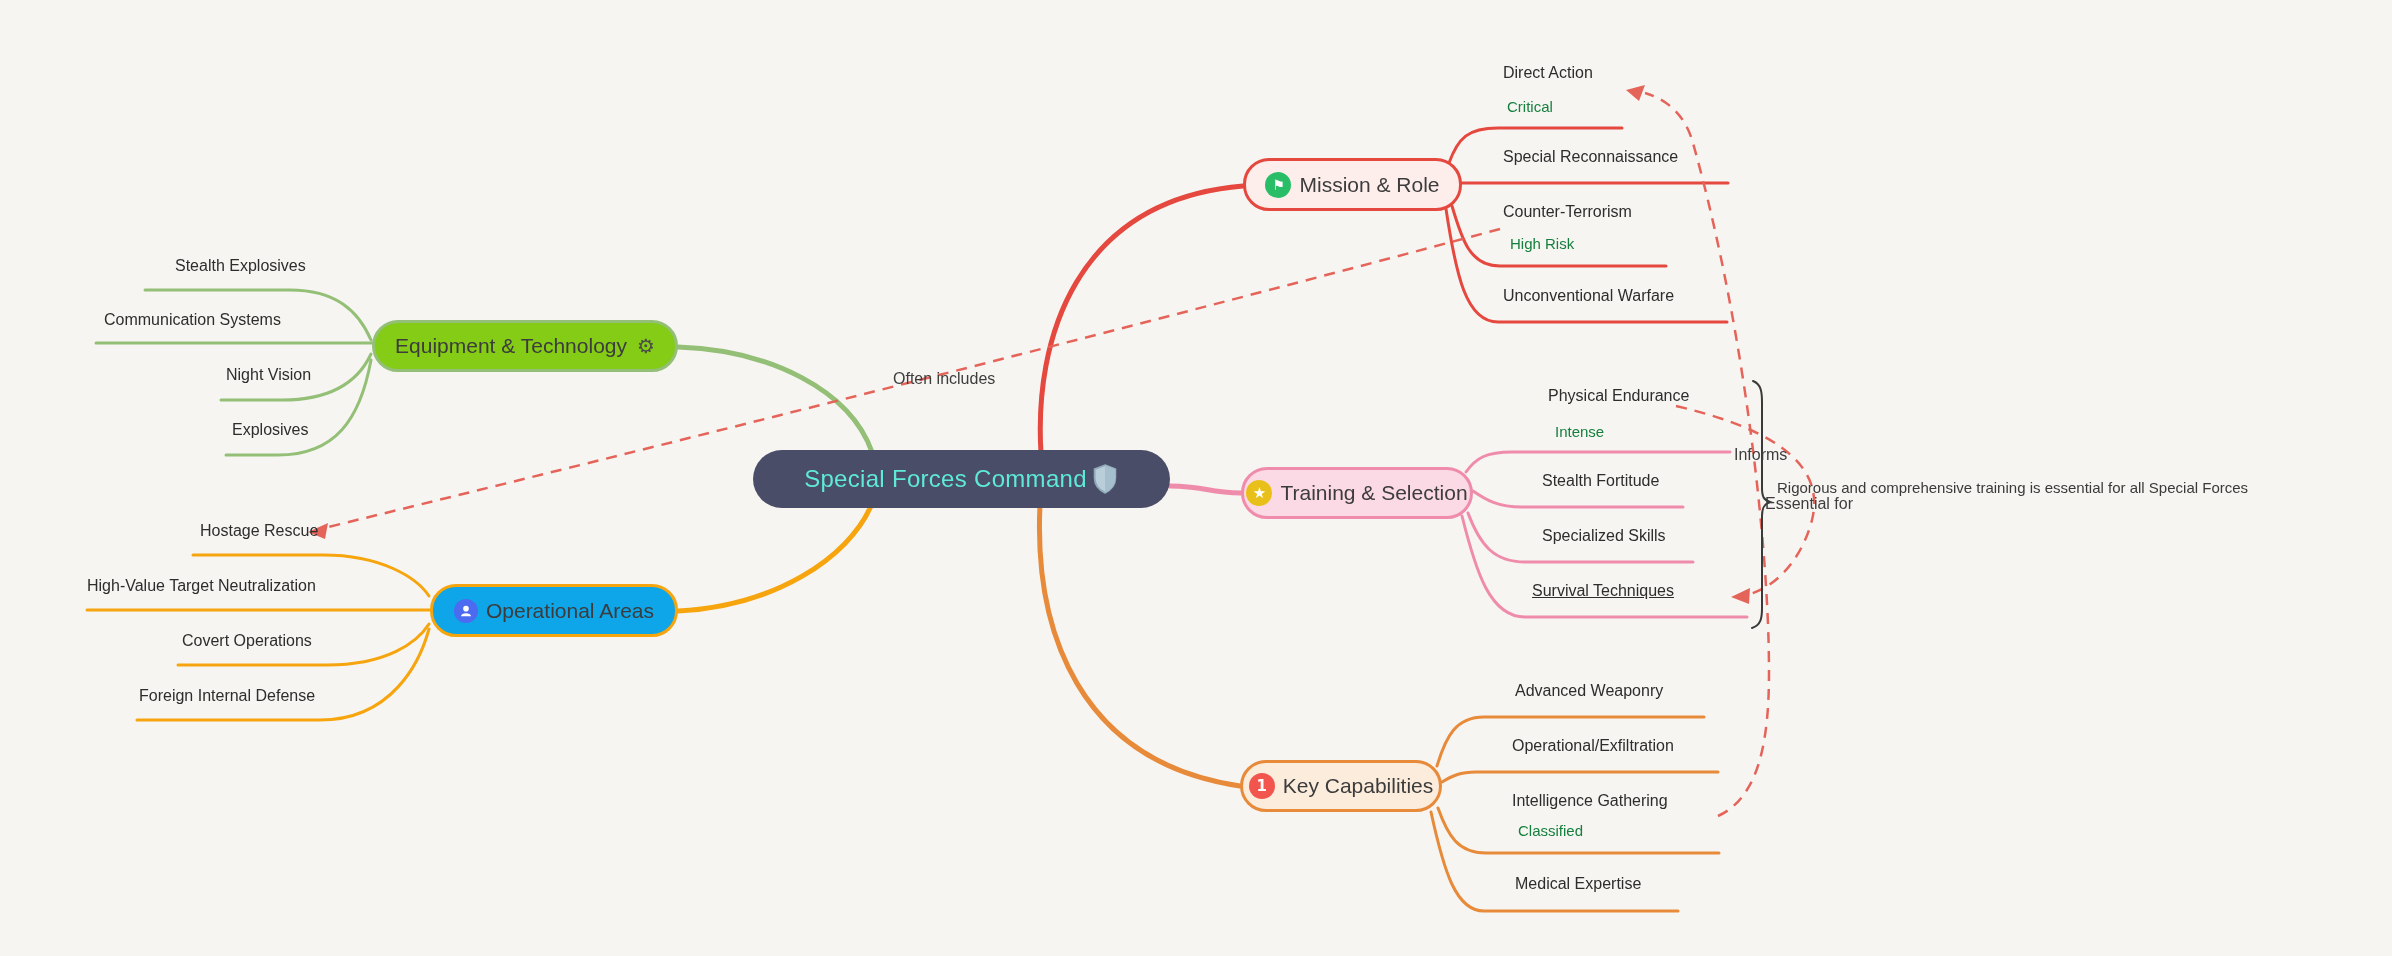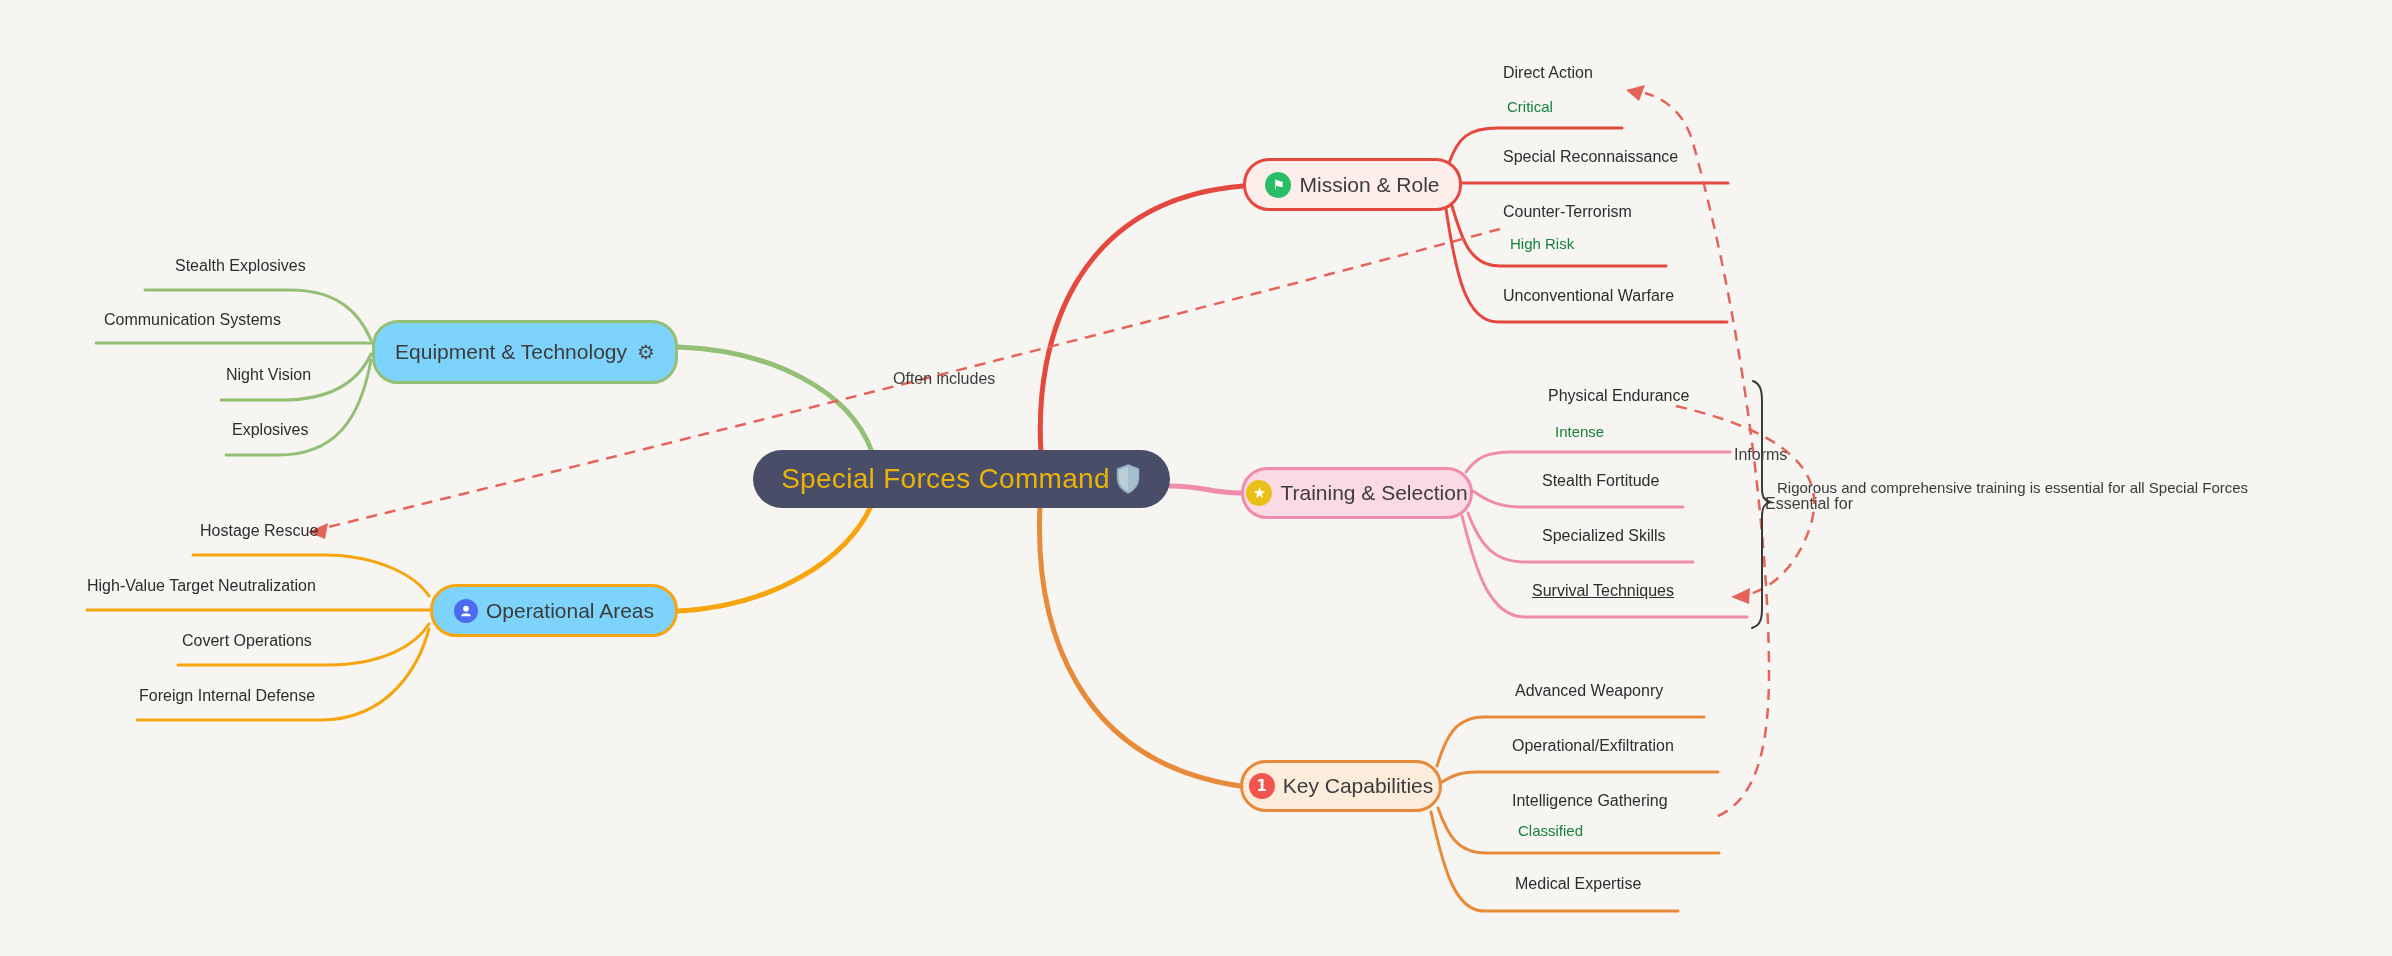--- a/index.html
+++ b/index.html
@@ -7,22 +7,22 @@
     position:relative; width:2392px; height:956px;
     background:#f7f5f2; overflow:hidden;
     font-family:"Liberation Sans", sans-serif;
   }
   .stage svg.wires{position:absolute;left:0;top:0;}
   .node{
     position:absolute; display:flex; align-items:center; justify-content:center;
     box-sizing:border-box; white-space:nowrap;
   }
   .root-node{
-    background:#494d68; color:#eab308; border-radius:29px;
-    font-size:28px; gap:4px; letter-spacing:.3px;
+    background:#494d68; color:#5eead4; border-radius:29px;
+    font-size:24px; gap:4px; letter-spacing:.3px;
   }
   .branch-node{
     border-radius:26px; font-size:21px; color:#3c3c3c; gap:8px;
   }
   .icon-circle{
     display:flex; align-items:center; justify-content:center;
     border-radius:50%; color:#fff; flex:0 0 auto;
     font-family:"DejaVu Sans", sans-serif;
   }
   .leaf{
@@ -122,26 +122,26 @@
   <div class="node branch-node" style="left:1241px; top:467px; width:232px; height:52px; background:#fbd9e5; border:3.5px solid #f08cab;">
     <span class="icon-circle" style="width:26px;height:26px;background:#e9c019;font-size:15px;">★</span>
     <span>Training &amp; Selection</span>
   </div>
 
   <div class="node branch-node" style="left:1240px; top:760px; width:202px; height:52px; background:#fcecdc; border:3.5px solid #e78a3a;">
     <span class="icon-circle" style="width:26px;height:26px;background:#f2544e;font-size:15px;font-weight:bold;">1</span>
     <span>Key Capabilities</span>
   </div>
 
-  <div class="node branch-node" style="left:372px; top:320px; width:306px; height:64px; background:#7dd3fc; border:3.5px solid #93bf76;">
+  <div class="node branch-node" style="left:372px; top:320px; width:306px; height:52px; background:#84cc16; border:3.5px solid #93bf76;">
     <span>Equipment &amp; Technology</span>
     <span class="gear">⚙</span>
   </div>
 
-  <div class="node branch-node" style="left:430px; top:584px; width:248px; height:53px; background:#7dd3fc; border:3.5px solid #f6a50f;">
+  <div class="node branch-node" style="left:430px; top:584px; width:248px; height:53px; background:#0ea5e9; border:3.5px solid #f6a50f;">
     <span class="icon-circle" style="width:24px;height:24px;background:#4d6bf0;">
       <svg width="16" height="16" viewBox="0 0 24 24">
         <circle cx="12" cy="8.5" r="4.2" fill="#ffffff"></circle>
         <path d="M4.5 20 C4.5 14 19.5 14 19.5 20 Z" fill="#ffffff"></path>
       </svg>
     </span>
     <span>Operational Areas</span>
   </div>
 
   <div class="leaf" style="left:1503px; top:64px;">Direct Action</div>

